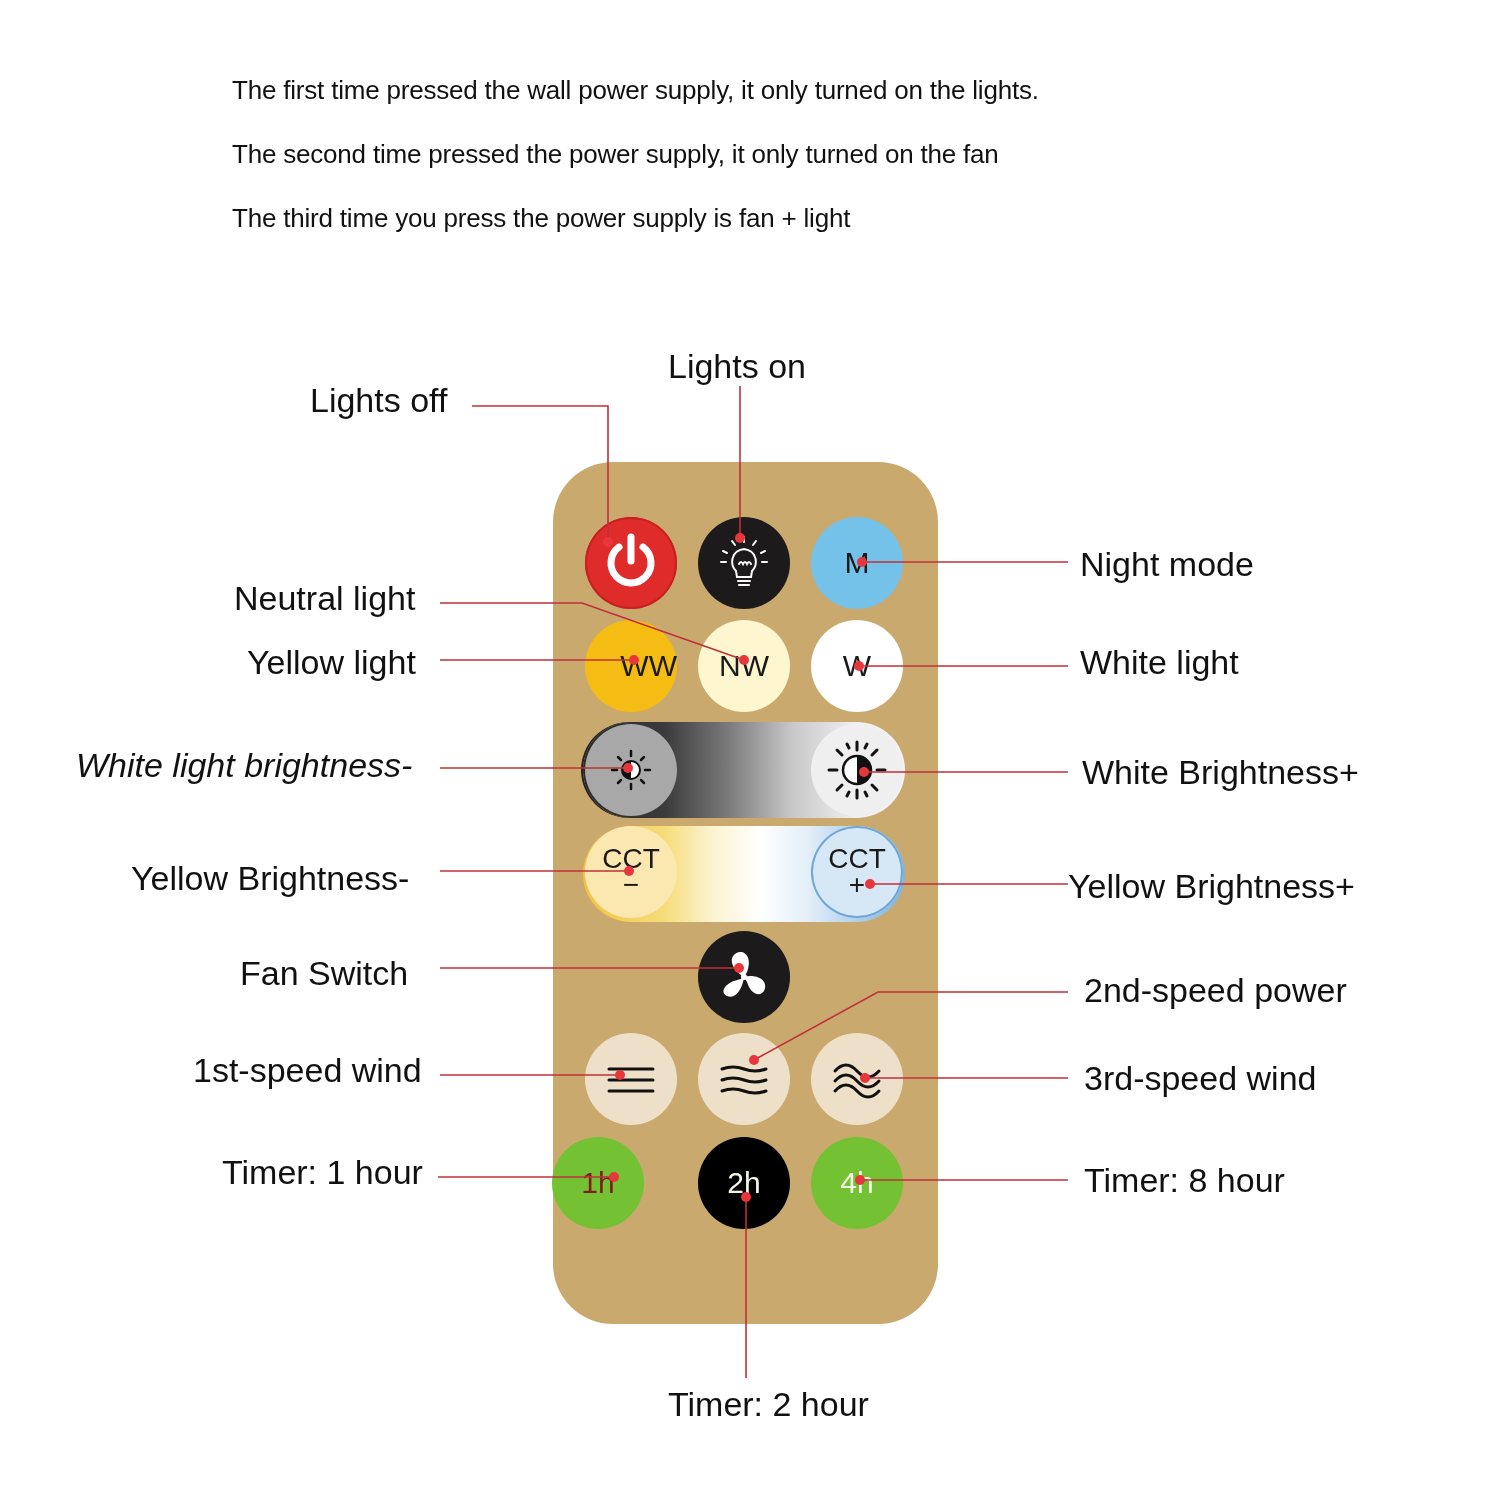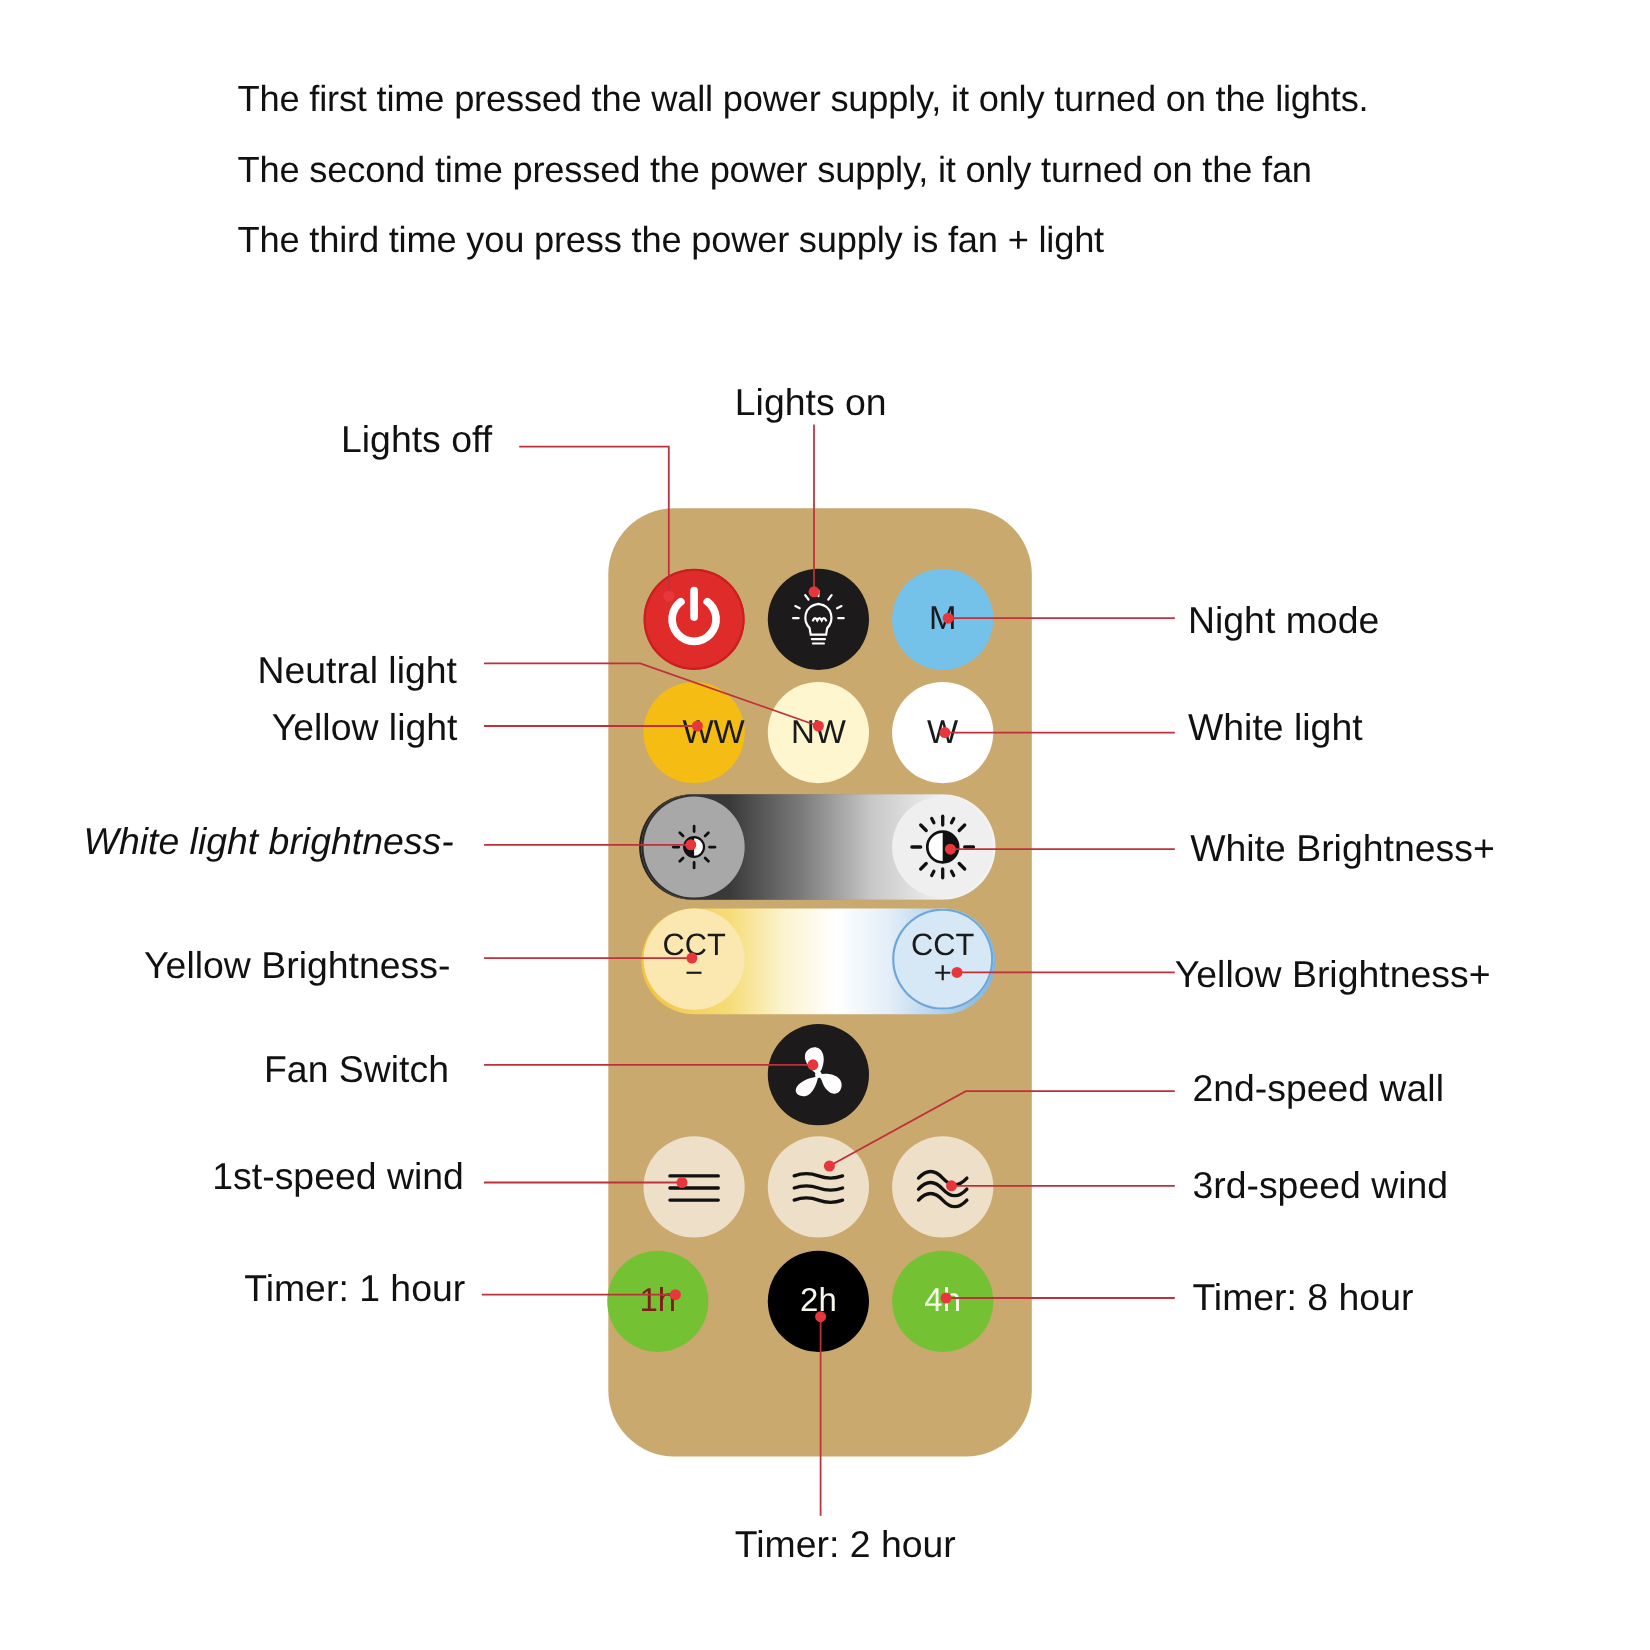--- a/index.html
+++ b/index.html
@@ -1,18 +1,18 @@
 <!DOCTYPE html>
 <html><head>
   <meta charset="utf-8">
   <style>
     html, body { margin: 0; padding: 0; background: #ffffff; }
     body { width: 1500px; height: 1500px; position: relative; overflow: hidden;
            font-family: "Liberation Sans", "DejaVu Sans", sans-serif; color: #111; }
-    .intro { position: absolute; left: 216px; font-size: 33px; line-height: 40px; white-space: nowrap; letter-spacing: -0.2px; }
+    .intro { position: absolute; left: 232px; font-size: 26px; line-height: 40px; white-space: nowrap; letter-spacing: -0.2px; }
     .label { position: absolute; font-size: 34px; line-height: 40px; white-space: nowrap; color: #111; }
     svg.overlay { position: absolute; left: 0; top: 0; width: 1500px; height: 1500px; pointer-events: none; }
     .remote { position: absolute; left: 553px; top: 462px; width: 385px; height: 862px;
               background: #caa96e; border-radius: 60px; }
     .btn { position: absolute; width: 92px; height: 92px; border-radius: 50%;
            display: flex; align-items: center; justify-content: center;
            font-size: 30px; font-family: "Liberation Sans", sans-serif; box-sizing: border-box; }
     .bar { position: absolute; height: 96px; border-radius: 48px; }
   </style>
 </head>
@@ -212,26 +212,26 @@
     <circle cx="865" cy="1078" r="5"></circle>
     <circle cx="614" cy="1177" r="5"></circle>
     <circle cx="860" cy="1180" r="5"></circle>
     <circle cx="746" cy="1197" r="5"></circle>
   </g>
 </svg>
 
 <div class="label" style="left:310px; top:380px;">Lights off</div>
 <div class="label" style="left:668px; top:346px;">Lights on</div>
 <div class="label" style="left:1080px; top:544px;">Night mode</div>
-<div class="label" style="left:234px; top:590px;">Neutral light</div>
+<div class="label" style="left:234px; top:578px;">Neutral light</div>
 <div class="label" style="left:247px; top:642px;">Yellow light</div>
 <div class="label" style="left:1080px; top:642px;">White light</div>
 <div class="label" style="left:76px; top:745px;font-style:italic;">White light brightness-</div>
 <div class="label" style="left:1082px; top:752px;">White Brightness+</div>
 <div class="label" style="left:131px; top:858px;">Yellow Brightness-</div>
 <div class="label" style="left:1068px; top:866px;">Yellow Brightness+</div>
 <div class="label" style="left:240px; top:953px;">Fan Switch</div>
-<div class="label" style="left:1084px; top:970px;">2nd-speed wall</div>
+<div class="label" style="left:1084px; top:970px;">2nd-speed power</div>
 <div class="label" style="left:193px; top:1050px;">1st-speed wind</div>
 <div class="label" style="left:1084px; top:1058px;">3rd-speed wind</div>
 <div class="label" style="left:222px; top:1152px;">Timer: 1 hour</div>
 <div class="label" style="left:1084px; top:1160px;">Timer: 8 hour</div>
 <div class="label" style="left:668px; top:1384px;">Timer: 2 hour</div>
 
 </body></html>

